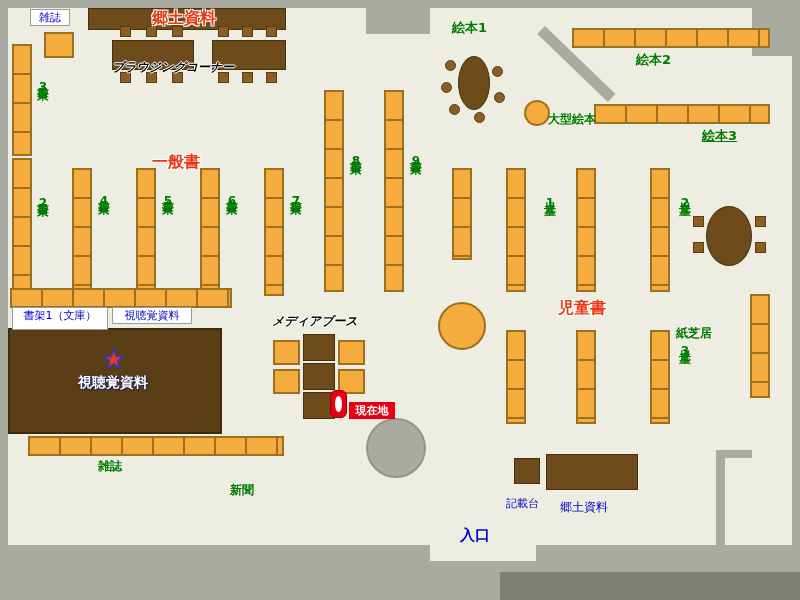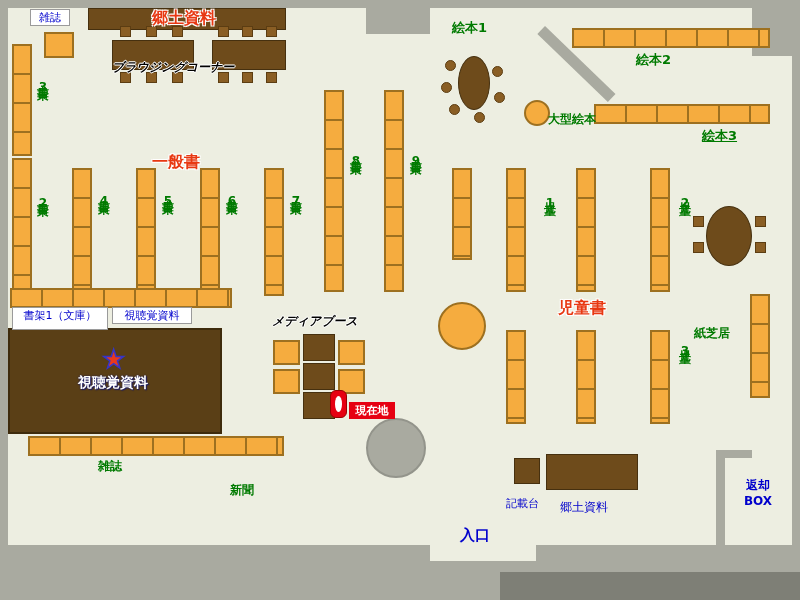--- a/index.html
+++ b/index.html
@@ -139,33 +139,29 @@
 
   <div class="abs lbl green-lg" style="left:452px;top:20px;">絵本1</div>
   <div class="abs lbl green-lg" style="left:636px;top:52px;">絵本2</div>
   <div class="abs lbl green-lg" style="left:702px;top:128px;text-decoration:underline;">絵本3</div>
   <div class="abs lbl green" style="left:548px;top:112px;">大型絵本</div>
 
   <div class="abs lbl green vtext" style="left:541px;top:192px;height:60px;">児童1</div>
   <div class="abs lbl green vtext" style="left:676px;top:192px;height:60px;">児童2</div>
   <div class="abs lbl green vtext" style="left:676px;top:340px;height:60px;">児童3</div>
   <div class="abs lbl red-big" style="left:558px;top:298px;">児童書</div>
-  <div class="abs lbl green" style="left:694px;top:326px;text-align:center;">紙芝居</div>
+  <div class="abs lbl green" style="left:676px;top:326px;text-align:center;">紙芝居</div>
 
   <div class="abs white-box lbl" style="left:12px;top:307px;width:96px;height:23px;">書架1（文庫）</div>
   <div class="abs white-box lbl" style="left:112px;top:307px;width:80px;height:17px;">視聴覚資料</div>
   <div class="abs lbl blue-bold" style="left:272px;top:314px;">メディアブース</div>
   <div class="abs lbl" style="left:78px;top:374px;font-size:14px;font-weight:bold;color:#fff;text-shadow:1px 1px 1px #1A1A66,0 0 2px #1A1A66;">視聴覚資料</div>
 
   <div class="abs lbl green" style="left:98px;top:459px;">雑誌</div>
   <div class="abs lbl green" style="left:230px;top:483px;">新聞</div>
 
   <div class="abs lbl blue-sm" style="left:506px;top:497px;">記載台</div>
   <div class="abs lbl blue" style="left:560px;top:500px;">郷土資料</div>
 
-  <div class="abs" style="left:726px;top:478px;width:64px;height:34px;text-align:center;color:#0000CC;font-size:12px;font-weight:bold;line-height:1.3;">
-    <div>返却</div>
-    <div>BOX</div>
-  </div>
 
   <div class="abs lbl" style="left:460px;top:526px;color:#0000CC;font-size:15px;font-weight:bold;">入口</div>
 
 </div>
 
 </body></html>

